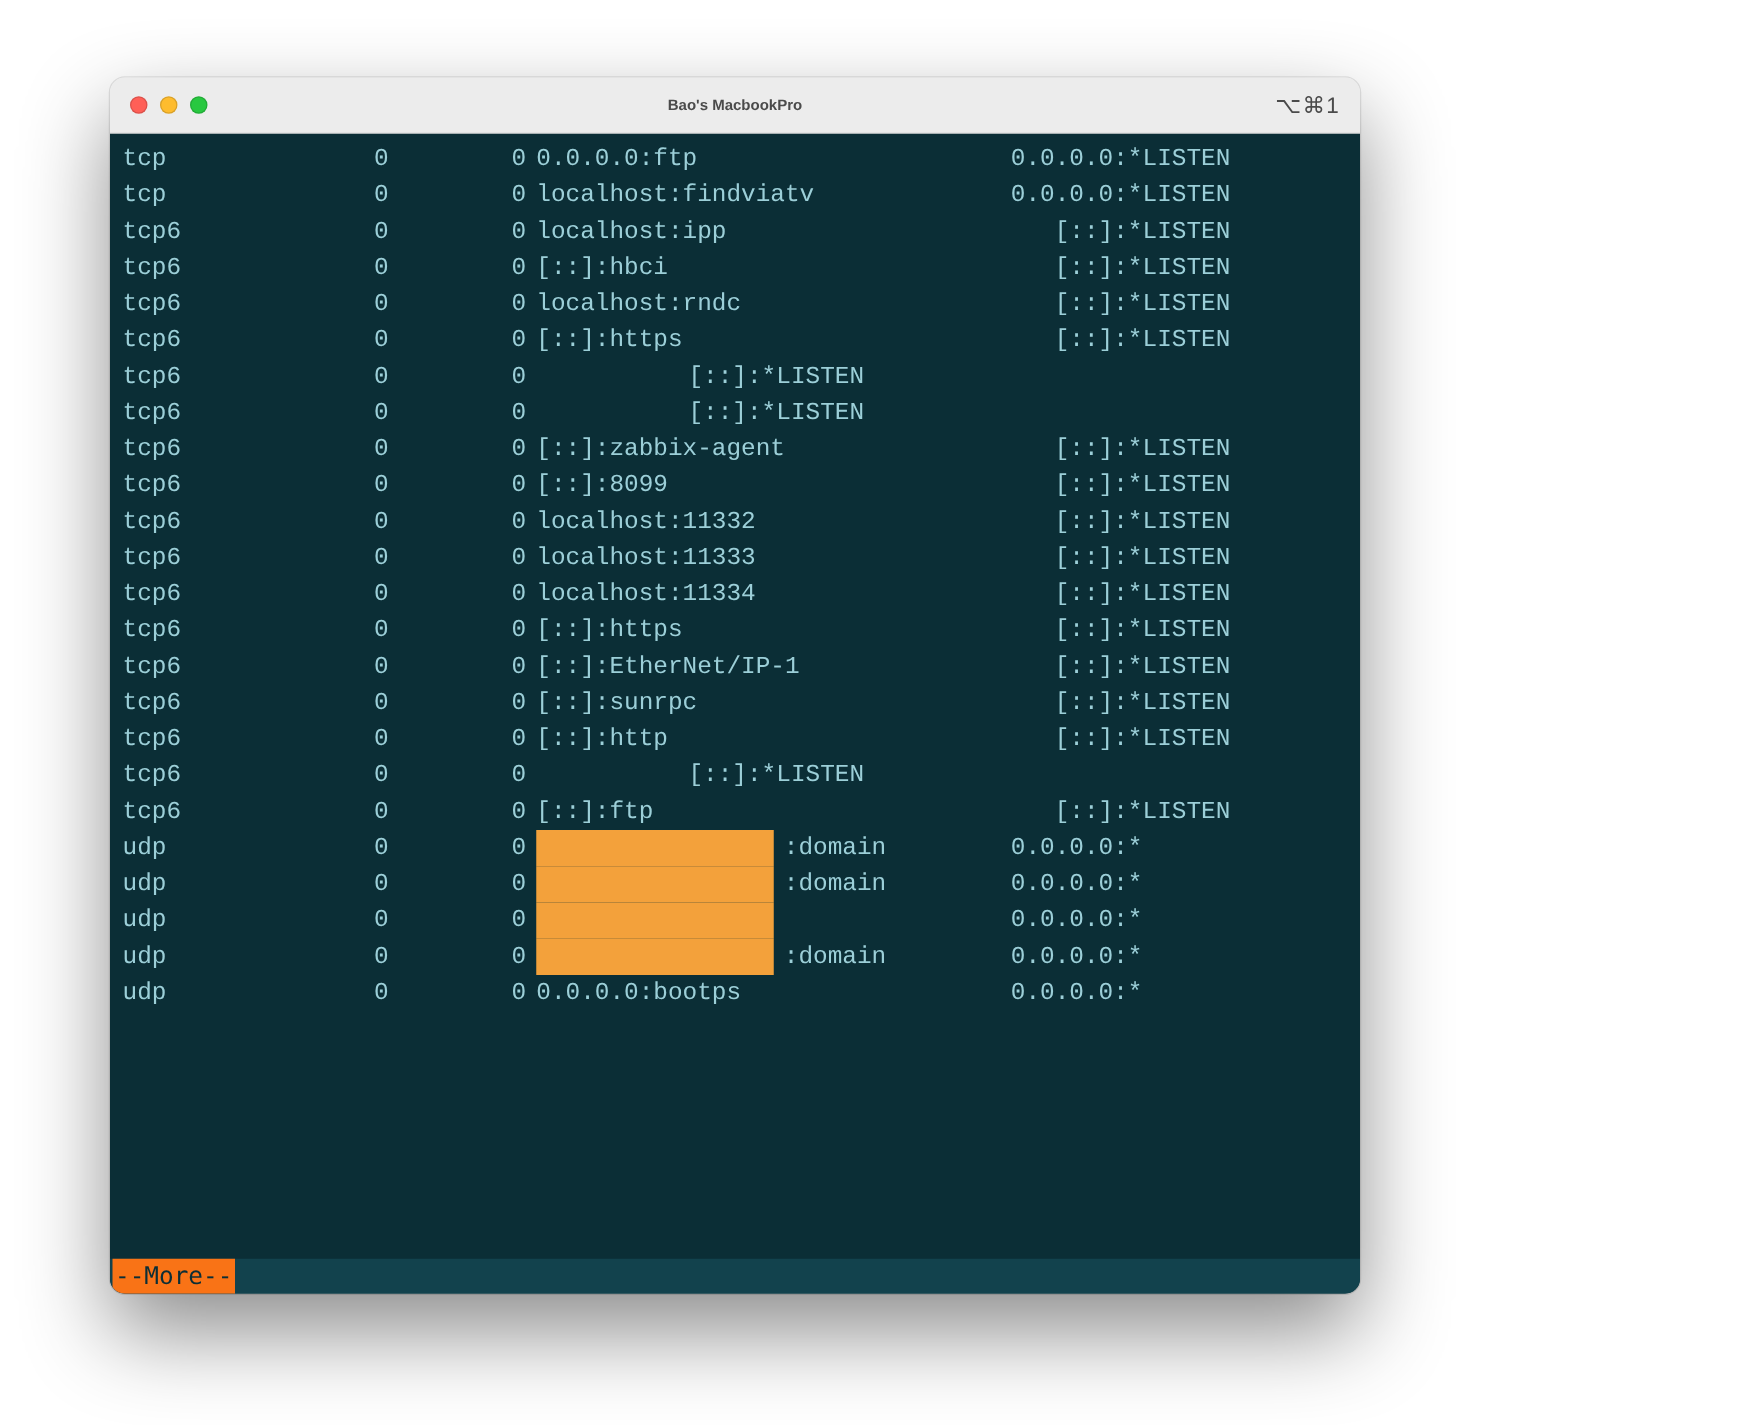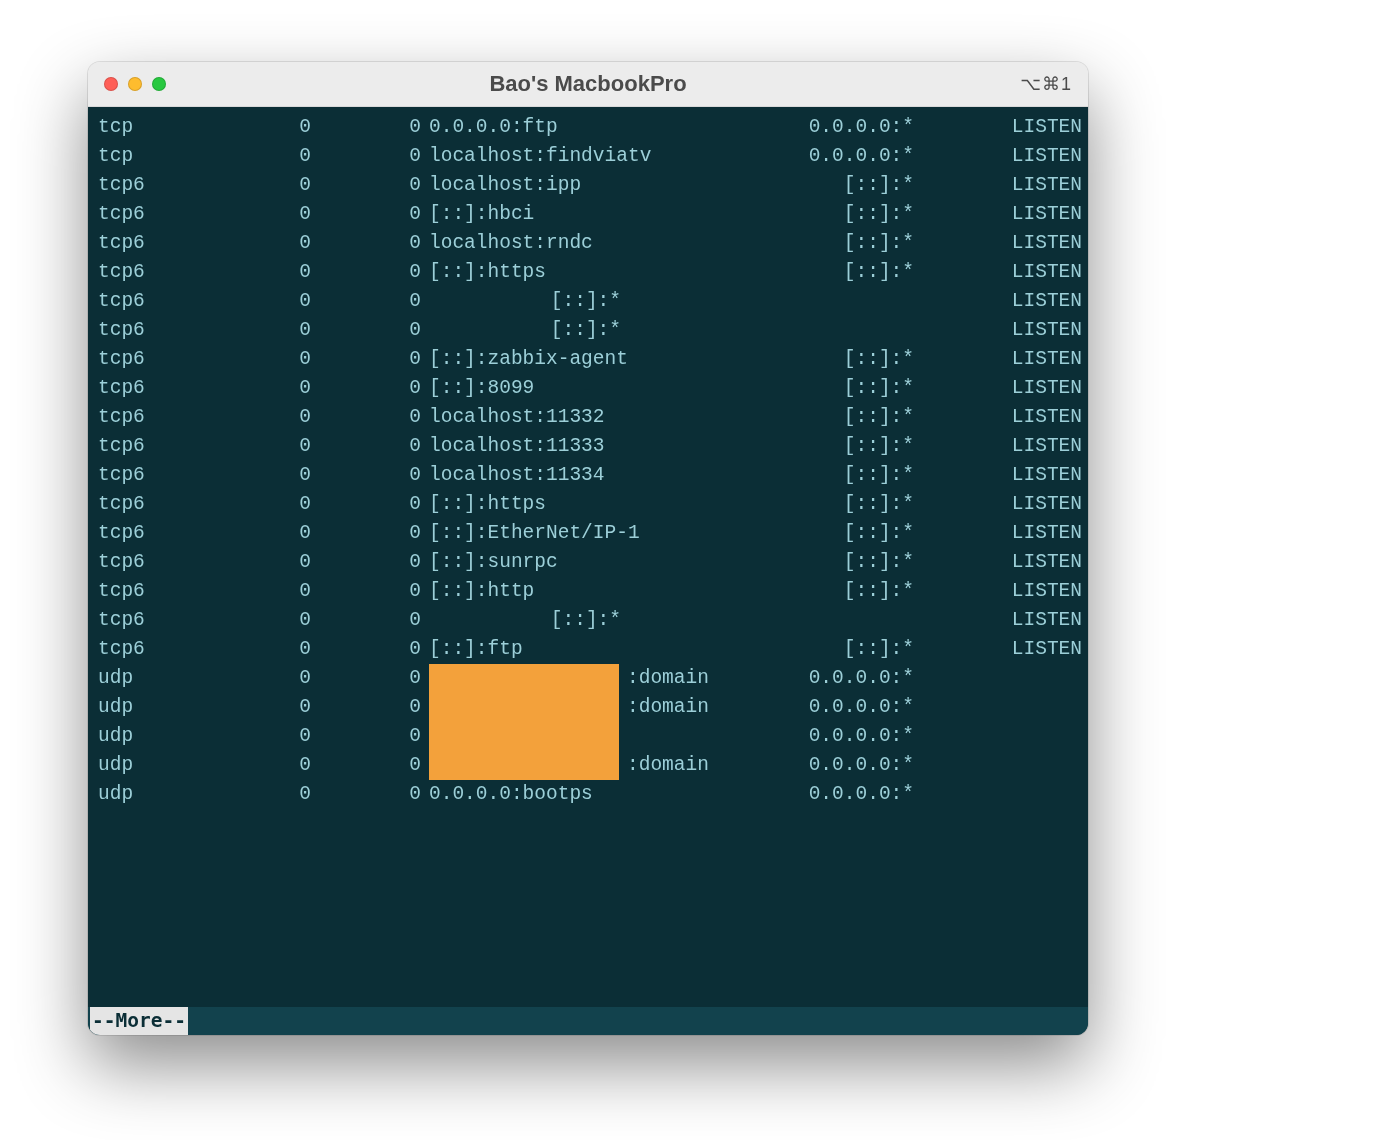--- a/index.html
+++ b/index.html
@@ -46,21 +46,21 @@
     box-shadow: inset 0 0 0 1px rgba(0,0,0,0.15);
   }
   .dot.red    { background: #ff5f57; }
   .dot.yellow { background: #febc2e; }
   .dot.green  { background: #28c840; }
   .title {
     position: absolute;
     left: 0; right: 0;
     text-align: center;
     font-weight: 600;
-    font-size: 22px;
+    font-size: 12px;
     color: #4b4b4b;
     pointer-events: none;
   }
   .shortcut {
     position: absolute;
     right: 16px;
     font-size: 18px;
     color: #4b4b4b;
     letter-spacing: 1px;
   }
@@ -77,43 +77,42 @@
   }
   .row {
     display: flex;
     white-space: pre;
   }
   .c-proto { width: 125px; }
   .c-recv  { width: 88px; text-align: right; }
   .c-send  { width: 110px; text-align: right; }
   .c-local { width: 285px; padding-left: 8px; position: relative; }
   .c-foreign { width: 200px; text-align: right; }
-  .c-state { flex: 1; text-align: right; padding-right: 6px; }
+  .c-state { flex: 1; padding-right: 6px; }
   .redact {
     position: absolute;
     background: #f3a13b;
   }
   .more-bar {
     position: absolute;
     left: 0; right: 0;
     bottom: 0;
     height: 28px;
     background: #12424d;
     color: #9ccfd8;
   }
   .more-text {
     display: inline-block;
-    background: #e5e5e5;
+    background: #f97316;
     color: #0b2e36;
     padding: 0 2px;
     font-family: "Menlo", "Consolas", monospace;
     font-size: 19.5px;
     line-height: 28px;
     margin-left: 2px;
-    font-weight: bold;
   }
 </style>
 </head>
 <body>
 
 <div class="stage">
   <div class="window">
 
     <div class="titlebar">
       <div class="traffic">

